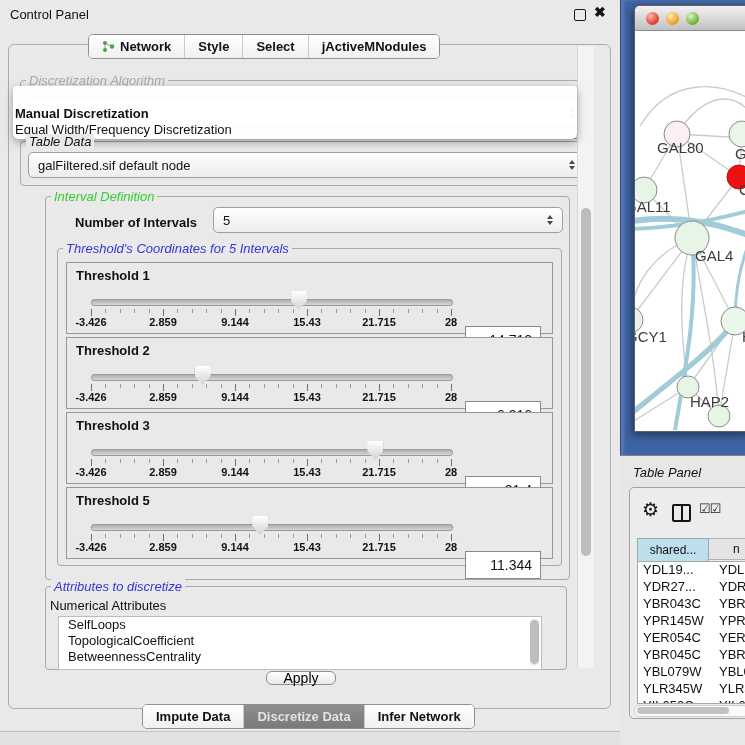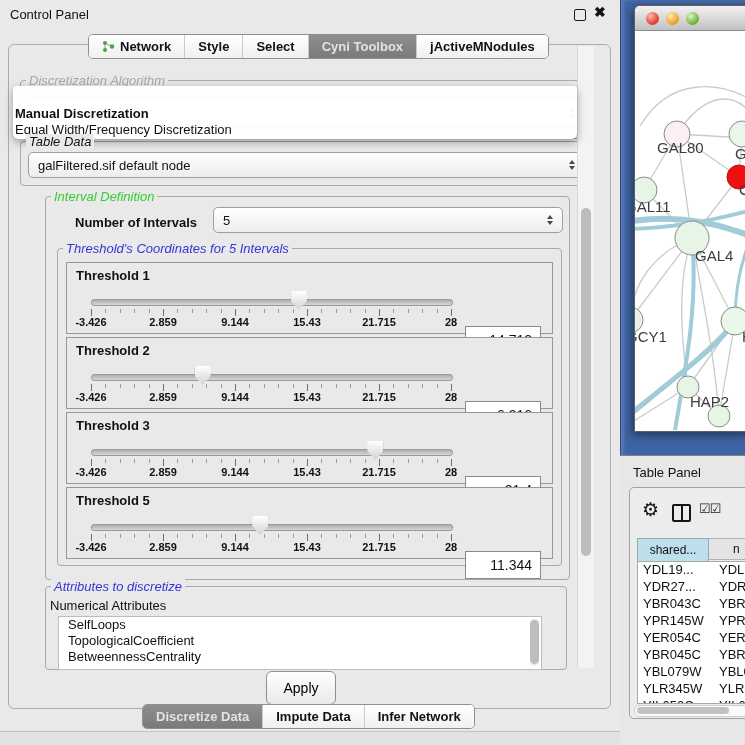--- a/index.html
+++ b/index.html
@@ -56,41 +56,41 @@
           justify-content:flex-end;padding-right:8px;box-sizing:border-box;margin-top:34px;}
 
   .listbox{left:58px;top:616px;width:482px;height:52px;background:#fff;border:1px solid #bdbdbd;overflow:hidden;}
   .listbox .item{font-size:13px;line-height:16px;padding-left:9px;white-space:nowrap;}
   .list-scroll{position:absolute;right:2px;top:2px;width:9px;height:47px;background:#ededed;border-radius:5px;}
   .list-scroll .th{position:absolute;left:0;top:1px;width:9px;height:44px;background:#bdbdbd;border-radius:5px;}
 
   .v-scroll{left:577px;top:46px;width:16px;height:622px;background:#f3f3f3;border-left:1px solid #d8d8d8;}
   .v-scroll .th{position:absolute;left:3px;top:162px;width:10px;height:348px;background:#bdbdbd;border-radius:6px;}
 
-  .apply-btn{left:266px;top:671px;width:70px;height:34px;border:1px solid #8f8f8f;border-radius:6px;
+  .apply-btn{left:266px;top:671px;width:70px;height:14px;border:1px solid #8f8f8f;border-radius:6px;
              background:linear-gradient(#ffffff,#e9e9e9);font-size:14px;display:flex;
              align-items:center;justify-content:center;}
 
   .bottom-strip{left:0;top:731px;width:620px;height:14px;background:#e2e2e2;border-top:1px solid #c2c2c2;}
 
   
   .desktop{left:620px;top:0;width:125px;height:456px;background:#3e63a4;
            box-shadow:inset 3px 0 4px -1px #6585bd;border-left:1px solid #2c4878;}
   .net-window{position:absolute;left:13px;top:5px;width:118px;height:425px;background:#fff;
               border:1px solid #5f5f5f;border-radius:6px 0 0 0;box-shadow:-2px 3px 8px rgba(0,0,0,0.45);overflow:hidden;}
   .net-titlebar{height:25px;background:linear-gradient(#f2f2f2,#c1c1c1);border-bottom:1px solid #8d8d8d;
                 display:flex;align-items:center;gap:7px;padding-left:11px;box-sizing:border-box;}
   .light{width:13px;height:13px;border-radius:50%;}
   .light.red{background:radial-gradient(circle at 35% 30%,#ffb9b0,#e5473a 62%,#a32d23);}
   .light.yellow{background:radial-gradient(circle at 35% 30%,#ffeab2,#f0a52e 62%,#b97a17);}
   .light.green{background:radial-gradient(circle at 35% 30%,#d9f6c3,#75b83e 62%,#4a8a25);}
   .net-canvas{position:absolute;left:0;top:25px;width:118px;height:399px;background:#fff;overflow:hidden;}
 
   .tp-region{left:620px;top:455px;width:125px;height:290px;background:#e7e7e7;border-top:1px solid #808080;}
-  .tp-title{position:absolute;left:13px;top:9px;font-size:13px;}
+  .tp-title{position:absolute;left:13px;top:9px;font-size:13px;font-style:italic;}
   .tp-panel{position:absolute;left:9px;top:31px;width:122px;height:230px;background:#ececec;
             border:1px solid #a2a2a2;border-radius:5px;}
   .gear{position:absolute;left:12px;top:10px;font-size:19px;color:#141414;}
   .col-icon{position:absolute;left:42px;top:16px;width:15px;height:14px;border:2px solid #141414;border-radius:2px;}
   .col-icon i{position:absolute;left:50%;top:0;width:2px;height:100%;background:#141414;transform:translateX(-50%);}
   .checks{position:absolute;left:69px;top:13px;font-size:13px;letter-spacing:-1px;color:#222;}
   .tbl-header{position:absolute;left:7px;top:50px;display:flex;}
   .tbl-header .h1{width:70px;height:22px;background:#bcdfeb;border:1px solid #94a9b0;
                   font-size:12px;display:flex;align-items:center;justify-content:center;}
   .tbl-header .h2{width:60px;height:22px;background:#e4e4e4;border:1px solid #b3b3b3;border-left:none;
@@ -123,23 +123,20 @@
         <circle cx="3" cy="10" r="2" fill="#49a349"></circle>
         <circle cx="10" cy="6.5" r="2.3" fill="#49a349"></circle>
       </svg>
       <span class="txt">Network</span>
     </div>
     <div class="tab">
       <span class="txt">Style</span>
     </div>
     <div class="tab">
       <span class="txt">Select</span>
-    </div>
-    <div class="tab active">
-      <span class="txt">Cyni Toolbox</span>
     </div>
     <div class="tab">
       <span class="txt">jActiveMNodules</span>
     </div>
   </div>
 
 <div class="abs groupbox" style="left:20px;top:80px;width:572px;height:57px;"></div>
 <div class="grouplabel abs txt" style="left:26px;top:73px;color:#a8a8a8;">Discretization Algorithm</div>
 <div class="abs combo" style="left:30px;top:98px;width:555px;height:29px;box-shadow:0 0 4px 2px #6fa8dc;border-color:#7aa7d6;">
   <div class="spinner">
@@ -345,25 +342,25 @@
     <div class="item">BetweennessCentrality</div>
   </div>
 
 <div class="abs v-scroll">
     <div class="th"></div>
   </div>
 
 <button class="abs apply-btn">Apply</button>
 
 <div class="abs tabstrip" id="bottom-tabs" style="left:142px;top:704px;">
+    <div class="tab">
+      <span class="txt">Impute Data</span>
+    </div>
     <div class="tab active">
       <span class="txt">Discretize Data</span>
-    </div>
-    <div class="tab">
-      <span class="txt">Impute Data</span>
     </div>
     <div class="tab">
       <span class="txt">Infer Network</span>
     </div>
   </div>
 <div class="abs bottom-strip"></div>
 
 <div class="abs desktop">
   <div class="net-window">
     <div class="net-titlebar">

